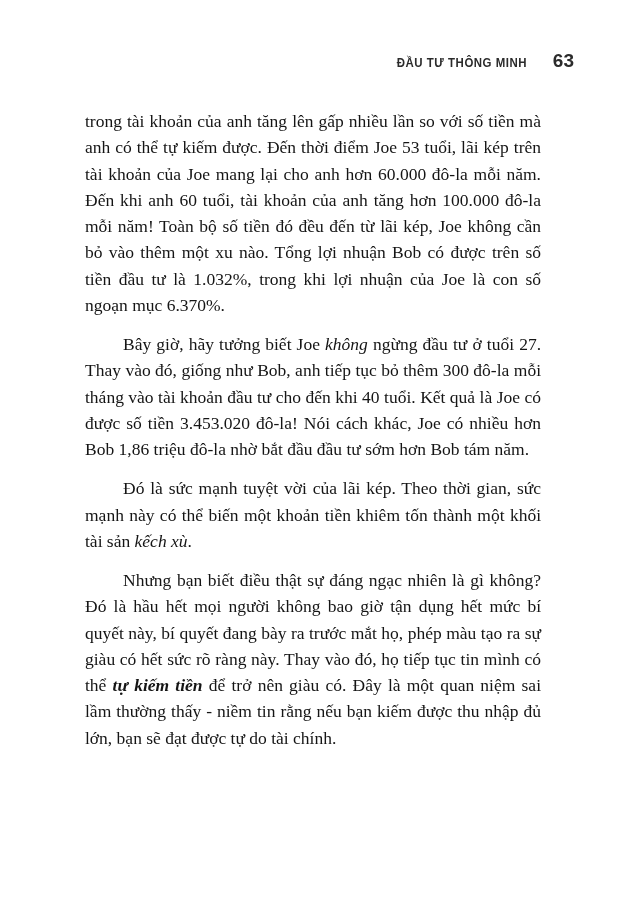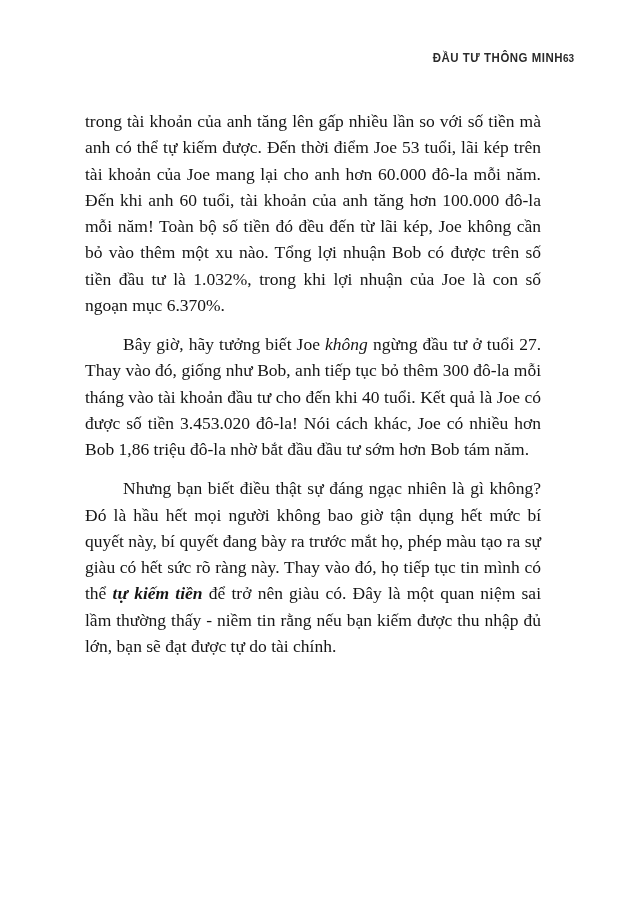--- a/index.html
+++ b/index.html
@@ -16,33 +16,34 @@
     color: #1c1c1c;
     overflow: hidden;
     box-sizing: border-box;
   }
   .page-header {
     position: absolute;
     top: 50px;
     right: 60px;
     display: flex;
     align-items: baseline;
+    gap: 26px;
     font-family: "Liberation Sans", sans-serif;
     color: #2b2b2b;
   }
   .running-title {
     font-weight: 700;
     font-size: 13px;
     letter-spacing: 0.6px;
     transform: scaleX(0.88);
     transform-origin: right center;
   }
   .page-number {
     font-weight: 700;
-    font-size: 10px;
+    font-size: 19px;
   }
   .page-body {
     position: absolute;
     top: 108px;
     left: 85px;
     width: 464px;
     font-family: "Liberation Serif", "DejaVu Serif", serif;
     font-size: 17.5px;
     line-height: 1.5;
     text-align: justify;
@@ -71,18 +72,19 @@
     <span class="running-title">ĐẦU TƯ THÔNG MINH</span>
     <span class="page-number">63</span>
   </header>
 
   <main class="page-body">
 
     <p class="para no-indent"><span>trong tài khoản của anh tăng lên gấp nhiều lần so với số tiền mà anh có thể tự kiếm được. Đến thời điểm Joe 53 tuổi, lãi kép trên tài khoản của Joe mang lại cho anh hơn 60.000 đô-la mỗi năm. Đến khi anh 60 tuổi, tài khoản của anh tăng hơn 100.000 đô-la mỗi năm! Toàn bộ số tiền đó đều đến từ lãi kép, Joe không cần bỏ vào thêm một xu nào. Tổng lợi nhuận Bob có được trên số tiền đầu tư là 1.032%, trong khi lợi nhuận của Joe là con số ngoạn mục 6.370%.</span></p>
 
     <p class="para"><span>Bây giờ, hãy tưởng biết Joe </span><em>không</em><span> ngừng đầu tư ở tuổi 27. Thay vào đó, giống như Bob, anh tiếp tục bỏ thêm 300 đô-la mỗi tháng vào tài khoản đầu tư cho đến khi 40 tuổi. Kết quả là Joe có được số tiền 3.453.020 đô-la! Nói cách khác, Joe có nhiều hơn Bob 1,86 triệu đô-la nhờ bắt đầu đầu tư sớm hơn Bob tám năm.</span></p>
 
+    <p class="para"><span>Đó là sức mạnh tuyệt vời của lãi kép. Theo thời gian, sức mạnh này có thể biến một khoản tiền khiêm tốn thành một khối tài sản </span><em>kếch xù</em><span>.</span></p>
 
     <p class="para"><span>Nhưng bạn biết điều thật sự đáng ngạc nhiên là gì không? Đó là hầu hết mọi người không bao giờ tận dụng hết mức bí quyết này, bí quyết đang bày ra trước mắt họ, phép màu tạo ra sự giàu có hết sức rõ ràng này. Thay vào đó, họ tiếp tục tin mình có thể </span><span class="em-bold">tự kiếm tiền</span><span> để trở nên giàu có. Đây là một quan niệm sai lầm thường thấy - niềm tin rằng nếu bạn kiếm được thu nhập đủ lớn, bạn sẽ đạt được tự do tài chính.</span></p>
 
   </main>
 
 </div>
 
 </body></html>

